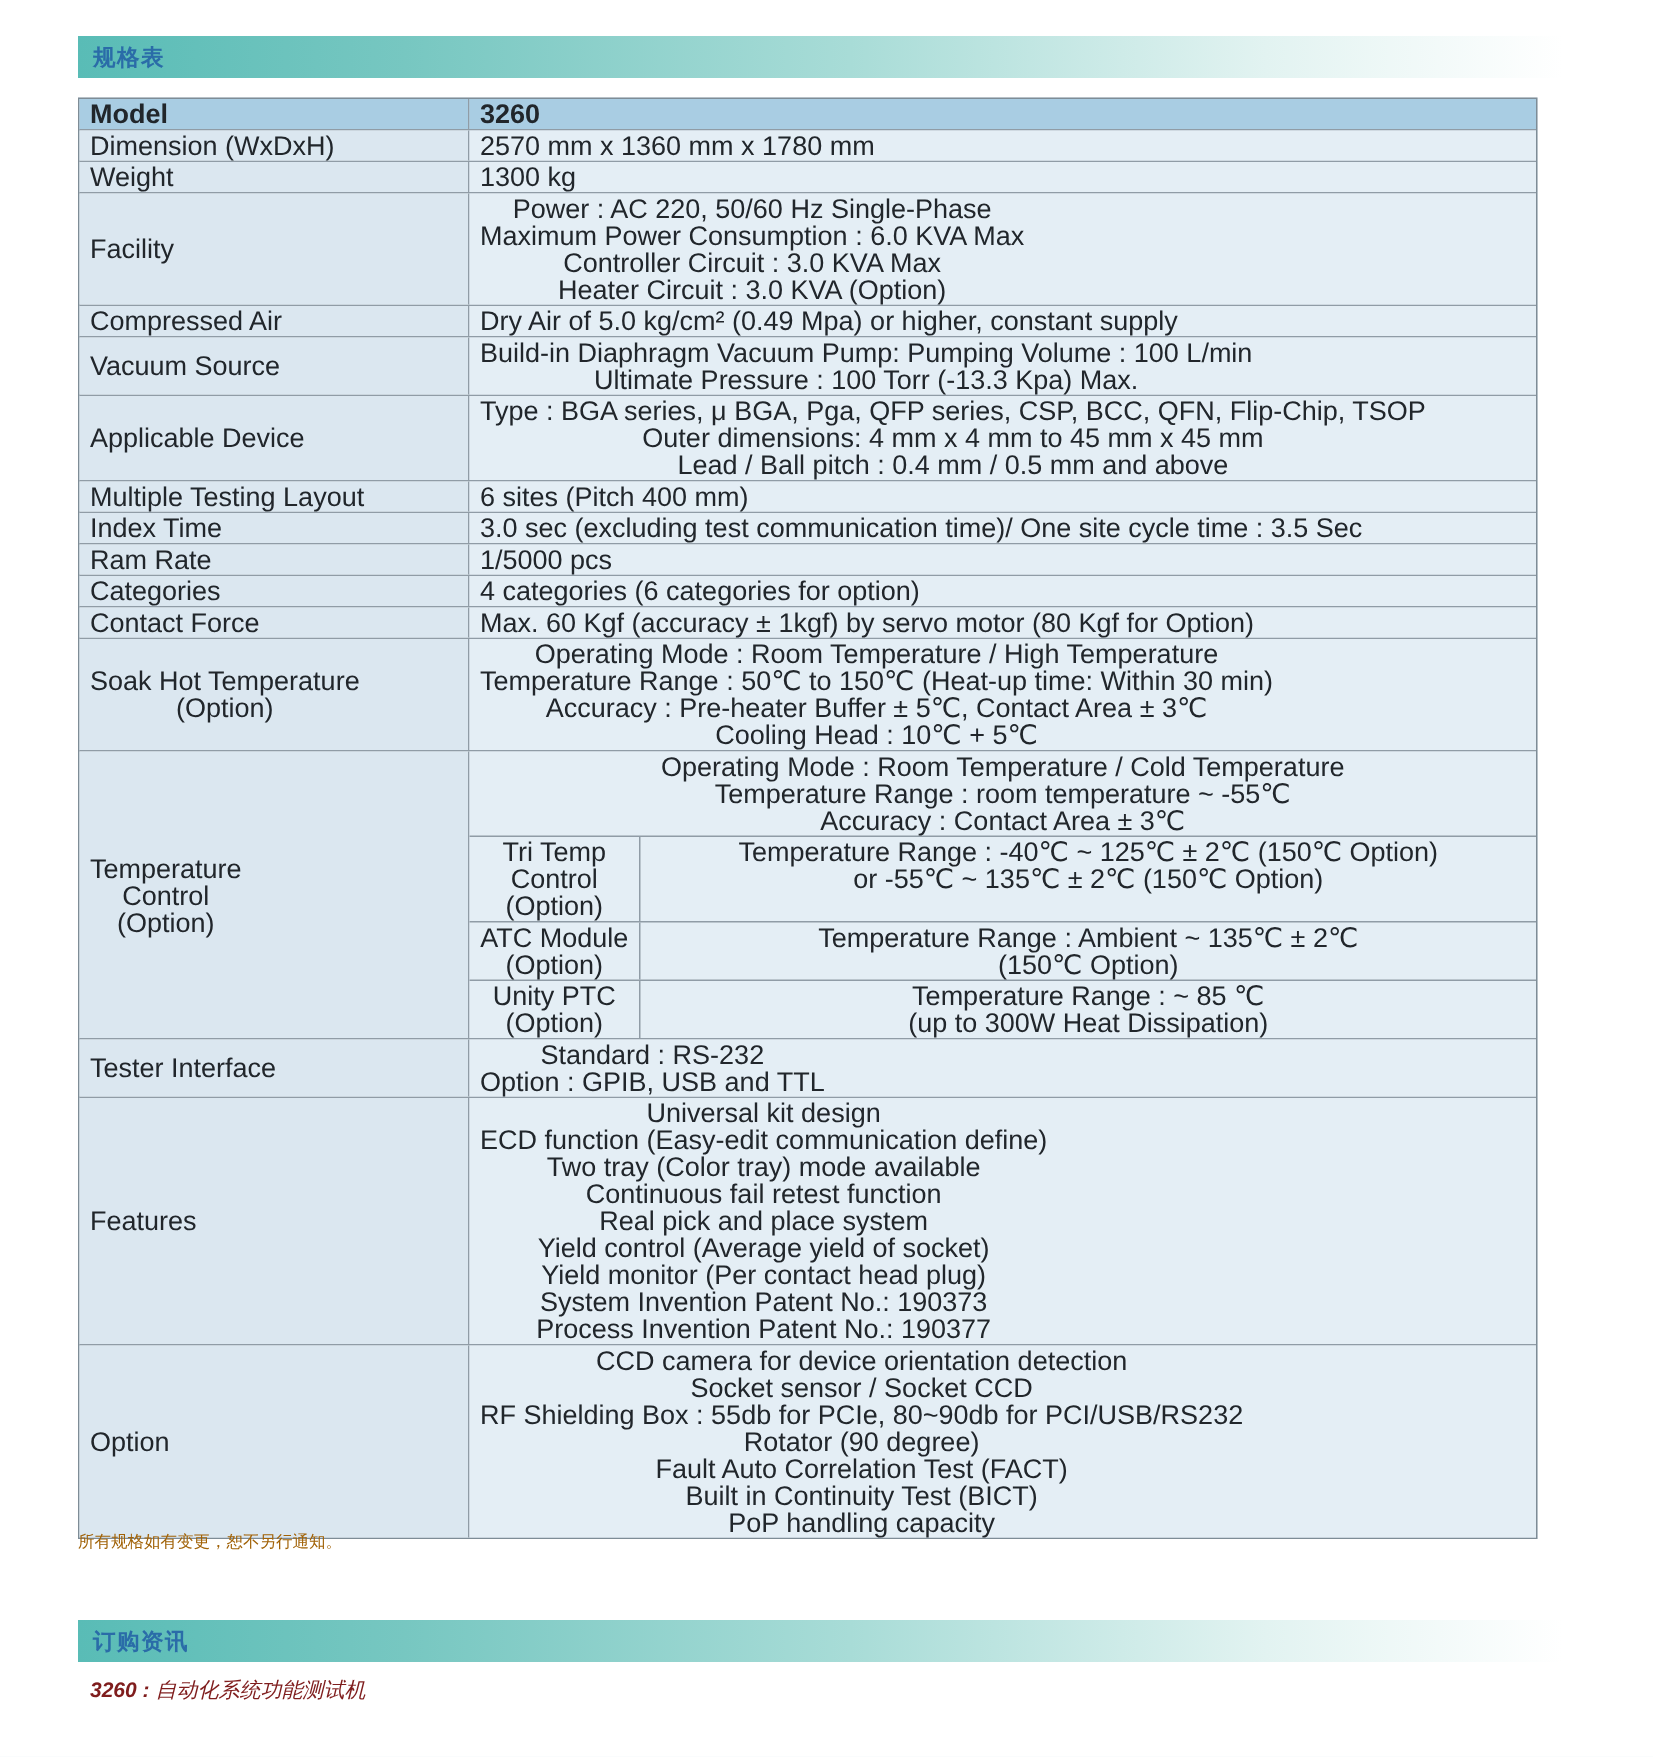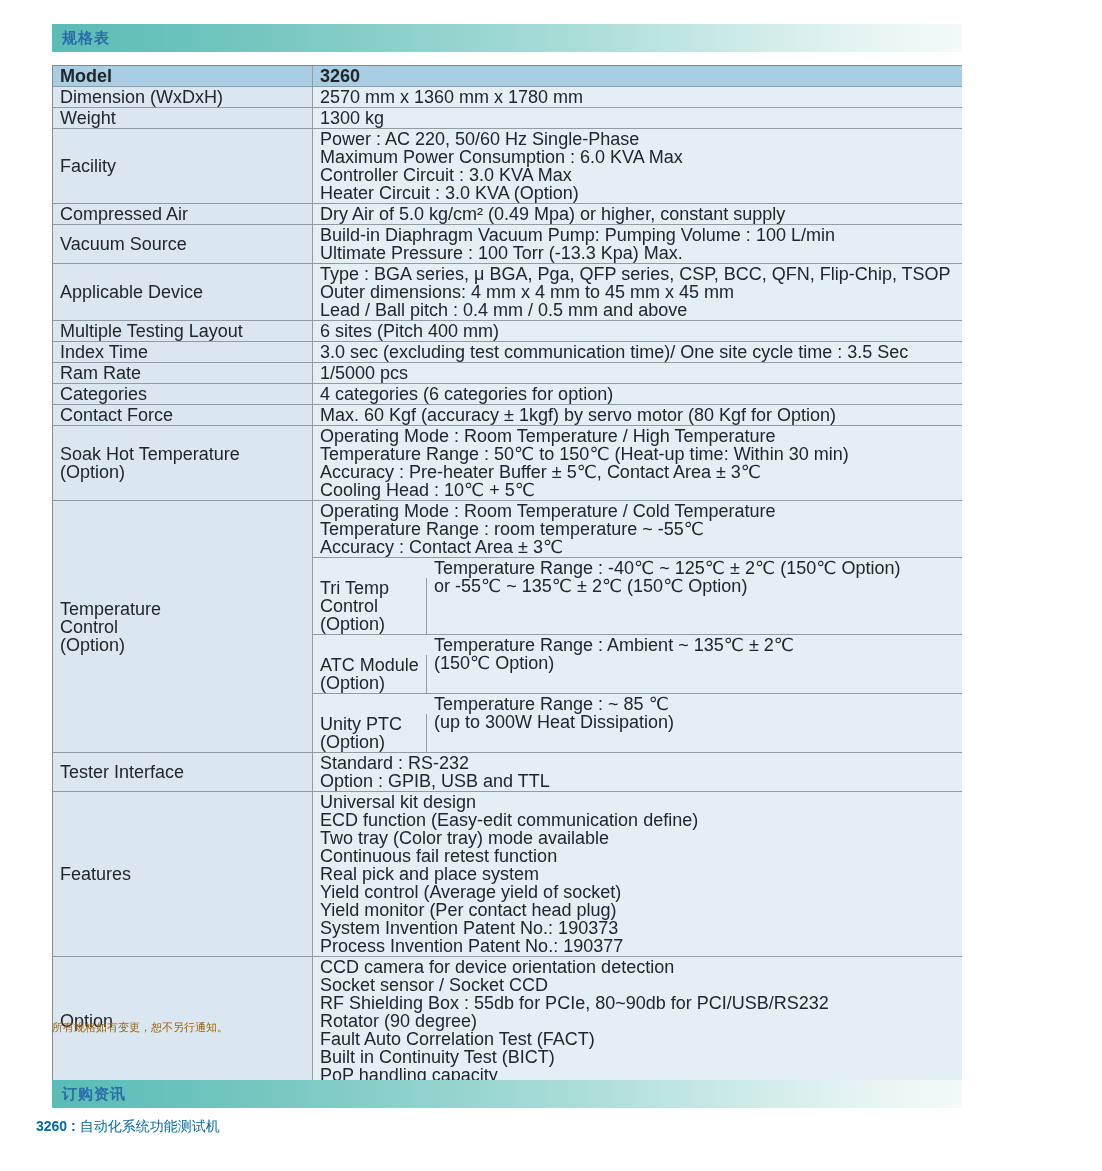--- a/index.html
+++ b/index.html
@@ -1,22 +1,23 @@
 <!DOCTYPE html>
 <html><head>
 <meta charset="utf-8">
 <style>
   html,body{margin:0;padding:0;background:#ffffff;}
   .page{
     position:relative;
-    width:962px;height:1171px;
+    width:1102px;height:1171px;
     background:#ffffff;
     font-family:"Liberation Sans","DejaVu Sans",sans-serif;
     color:#21262b;
     overflow:hidden;
+    text-align:center;
   }
   .section-bar{
     position:absolute;left:52px;width:990px;height:28px;
     background:linear-gradient(90deg,#59bcb6 0%,#77c7c1 22%,#a8dcd7 52%,#e2f3f1 80%,#ffffff 100%);
     display:flex;align-items:center;
   }
   .section-bar .bar-title{
     font-size:15px;font-weight:bold;color:#2a6ca8;
     padding-left:10px;letter-spacing:1px;
   }
@@ -39,31 +40,31 @@
     display:flex;align-items:center;
   }
   .value-cell{flex:1;background:#e4eef5;display:flex;align-items:center;}
   .th-row .label-cell,.th-row .value-cell{background:#a9cde3;font-weight:bold;}
   .nopad{padding:0;display:block;}
   .tc-intro{padding:1px 7px;border-bottom:1px solid #909ca6;white-space:pre-line;}
   .tc-sub{display:flex;border-bottom:1px solid #909ca6;}
   .tc-sub:last-child{border-bottom:none;}
   .sub-label{
     width:99px;flex:0 0 99px;padding:1px 7px;
-    border-right:1px solid #909ca6;white-space:pre-line;margin-top:20px;
+    border-right:1px solid #909ca6;white-space:pre-line;
   }
   .sub-value{flex:1;padding:1px 7px;white-space:pre-line;}
 
   .footnote{
     position:absolute;left:52px;top:1020px;
     font-size:11px;color:#a16207;
   }
   .order-line{
-    position:absolute;left:36px;top:1118px;
-    font-size:14px;color:#0369a1;
+    position:absolute;left:60px;top:1118px;
+    font-size:14px;color:#7f1d1d;font-style:italic;
   }
   .order-model{font-weight:bold;}
   .order-desc{font-weight:normal;margin-left:4px;}
 </style>
 </head>
 <body>
 
 <div class="page">
 
   <div class="section-bar bar-1">

